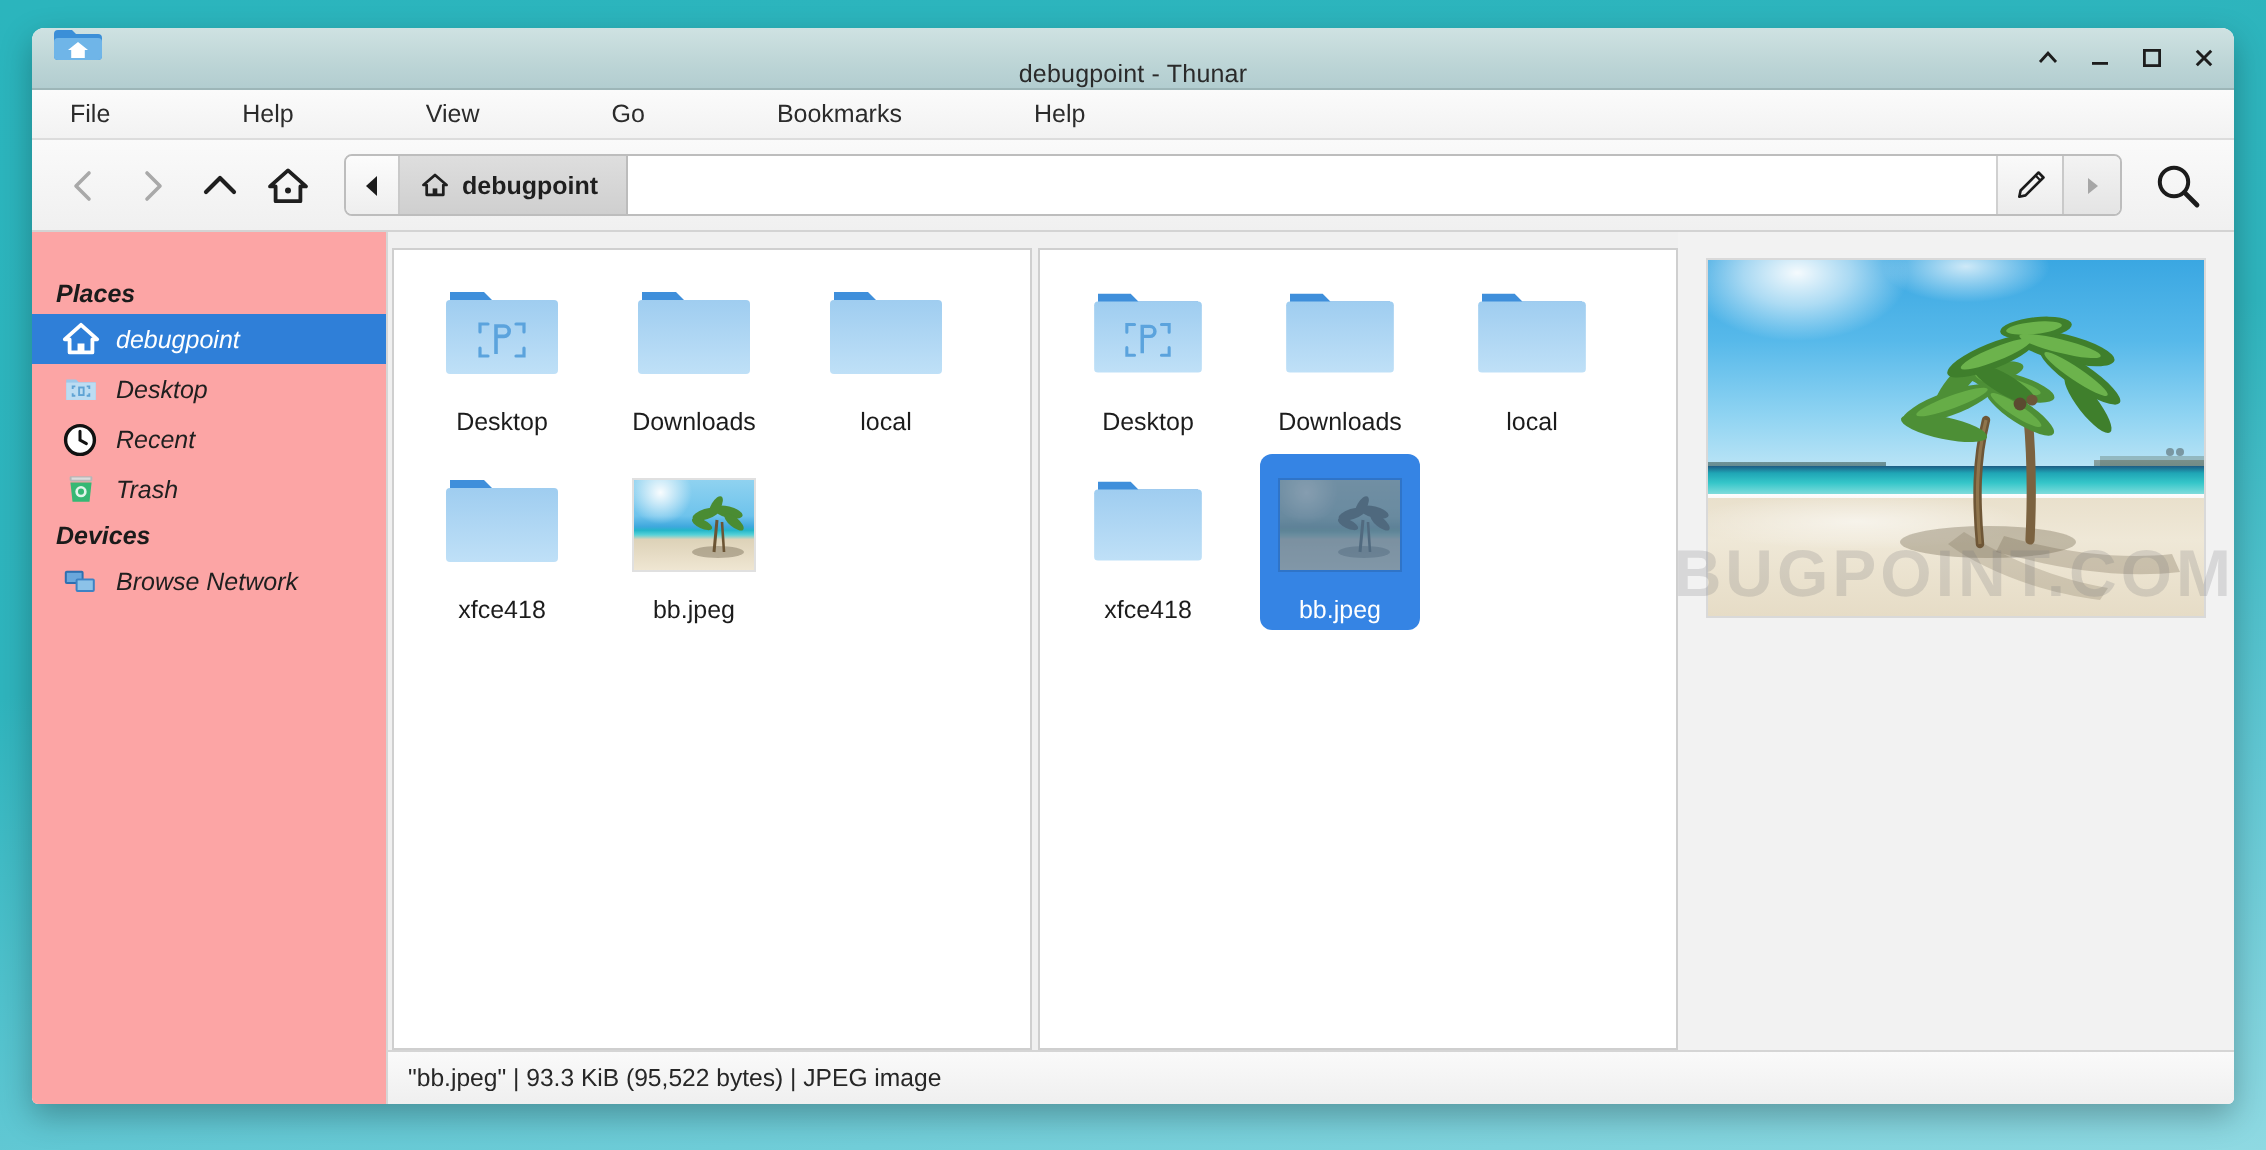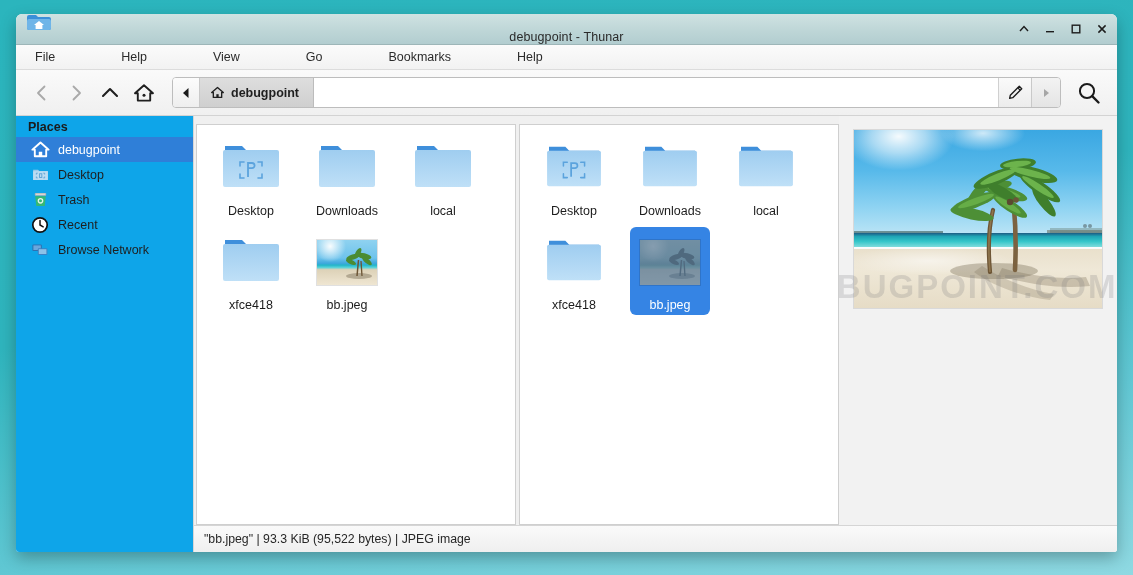--- a/index.html
+++ b/index.html
@@ -137,25 +137,26 @@
     display: flex; align-items: center; justify-content: center;
     margin-left: 6px; cursor: default; border-radius: 3px;
   }
 
   
   #body { flex: 1; display: flex; min-height: 0; }
 
   
   #sidebar {
     width: 177px;
-    background: #0ea5e9;
+    background: #fca5a5;
     border-right: 1px solid #d6d6d6;
-    padding-top: 0;
+    padding-top: 20px;
     flex: none;
     overflow: hidden;
+    font-style: italic;
   }
   .side-head {
     font-size: 12.5px; font-weight: bold; color: #1b1b1b;
     padding: 4px 0 3px 12px;
     user-select: none;
   }
   .side-item {
     height: 25px;
     display: flex; align-items: center; gap: 8px;
     padding-left: 14px;
@@ -438,41 +439,42 @@
               <path d="M6 7.6 h-1.4 v1.4 M12 7.6 h1.4 v1.4 M6 12.6 h-1.4 v-1.4 M12 12.6 h1.4 v-1.4"></path>
             </g>
             <rect x="8" y="8.2" width="2.4" height="4" fill="none" stroke="#5fa3d4" stroke-width="1"></rect>
           </svg>
         </span>
         <span>Desktop</span>
       </div>
 
       <div class="side-item">
         <span class="side-icon">
+          <svg width="18" height="18" viewBox="0 0 18 18">
+            <circle cx="9" cy="9" r="7.2" fill="#ffffff" stroke="#111111" stroke-width="1.7"></circle>
+            <path d="M9 4.6 V9 L12.2 10.8" stroke="#111111" stroke-width="1.5" fill="none" stroke-linecap="round"></path>
+          </svg>
+        </span>
+        <span>Recent</span>
+      </div>
+
+      <div class="side-item">
+        <span class="side-icon">
           <svg width="17" height="17" viewBox="0 0 18 18">
             <rect x="3" y="2.2" width="12" height="2.8" rx="0.7" fill="#b6b6b6"></rect>
             <rect x="4" y="2.9" width="10" height="1.2" fill="#dcdcdc"></rect>
             <path d="M3.4 5.6 h11.2 l-1.1 10.2 h-9 z" fill="#35b874"></path>
             <circle cx="9" cy="10.4" r="3" fill="#ffffff" opacity=".85"></circle>
             <path d="M7.4 10.4 a1.6 1.6 0 0 1 3.2 0 a1.6 1.6 0 0 1 -3.2 0" fill="#35b874"></path>
           </svg>
         </span>
         <span>Trash</span>
       </div>
 
-      <div class="side-item">
-        <span class="side-icon">
-          <svg width="18" height="18" viewBox="0 0 18 18">
-            <circle cx="9" cy="9" r="7.2" fill="#ffffff" stroke="#111111" stroke-width="1.7"></circle>
-            <path d="M9 4.6 V9 L12.2 10.8" stroke="#111111" stroke-width="1.5" fill="none" stroke-linecap="round"></path>
-          </svg>
-        </span>
-        <span>Recent</span>
-      </div>
-
+      <div class="side-head">Devices</div>
 
 
 
 
       <div class="side-item">
         <span class="side-icon">
           <svg width="18" height="18" viewBox="0 0 18 18">
             <rect x="1.4" y="3.4" width="9.4" height="6.6" rx="1" fill="#2e6fb0"></rect>
             <rect x="2.4" y="4.4" width="7.4" height="4.6" fill="#6aa7dc"></rect>
             <rect x="6.8" y="7.2" width="9.6" height="6.8" rx="1" fill="#3d82c4"></rect>

